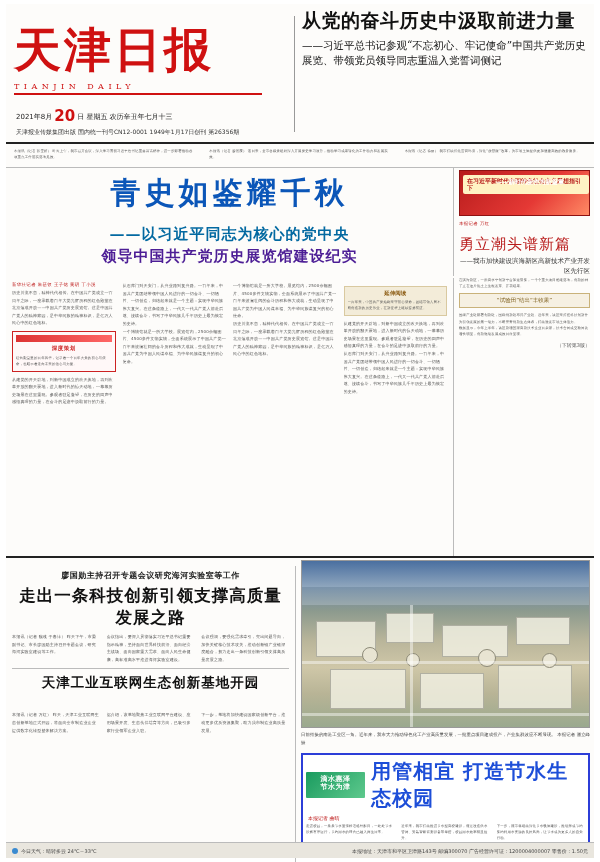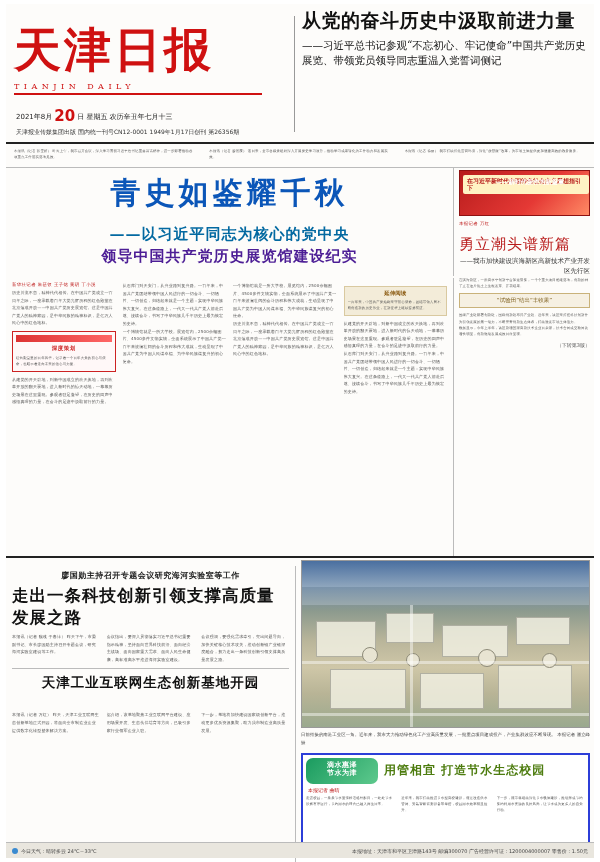--- a/index.html
+++ b/index.html
@@ -326,21 +326,21 @@
   }
   .sec-kicker {
     text-align: center;
     font-size: 8px;
     color: #222;
     font-weight: bold;
     letter-spacing: .5px;
     margin-bottom: 4px;
   }
   .sec-head {
-    text-align: left;
+    text-align: center;
     font-family: Liberation Sans, sans-serif;
     font-size: 16.5px;
     font-weight: bold;
     color: #111;
     letter-spacing: 1px;
     margin-bottom: 4px;
   }
   .divider {
     height: 1px;
     background: #bbb;
@@ -428,35 +428,35 @@
   }
   .bb-top {
     display: flex;
     align-items: center;
     gap: 6px;
   }
   .bb-logo {
     width: 72px;
     height: 26px;
     background: linear-gradient(135deg,#1a9b5f,#5ec98d);
-    border-radius: 7px;
+    border-radius: 1px;
     color: #fff;
     font-size: 7px;
     font-weight: bold;
     line-height: 1.15;
     text-align: center;
     padding-top: 3px;
     box-sizing: border-box;
     letter-spacing: .5px;
   }
   .bb-title {
     font-family: "DejaVu Serif", "Liberation Serif", serif;
-    font-size: 12px;
-    font-weight: bold;
-    color: #4d7c0f;
+    font-size: 20px;
+    font-weight: bold;
+    color: #1d4ed8;
     letter-spacing: 1px;
   }
   .bb-kicker {
     font-size: 5px;
     color: #b11;
     margin: 3px 0 2px 2px;
   }
 
   
   .footer {

